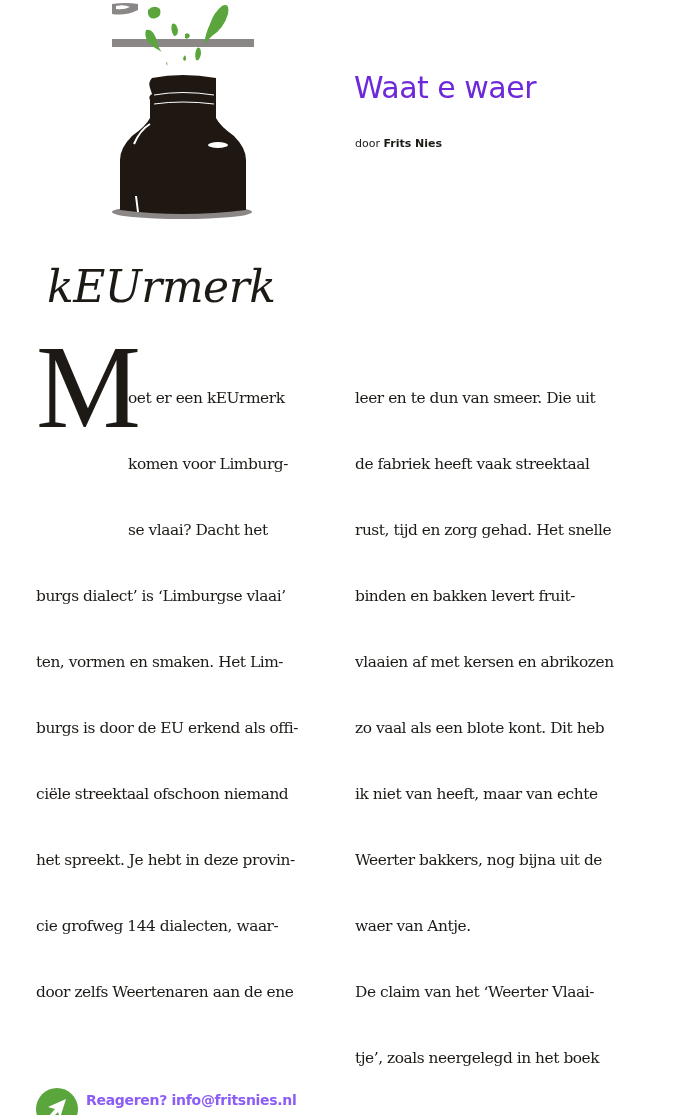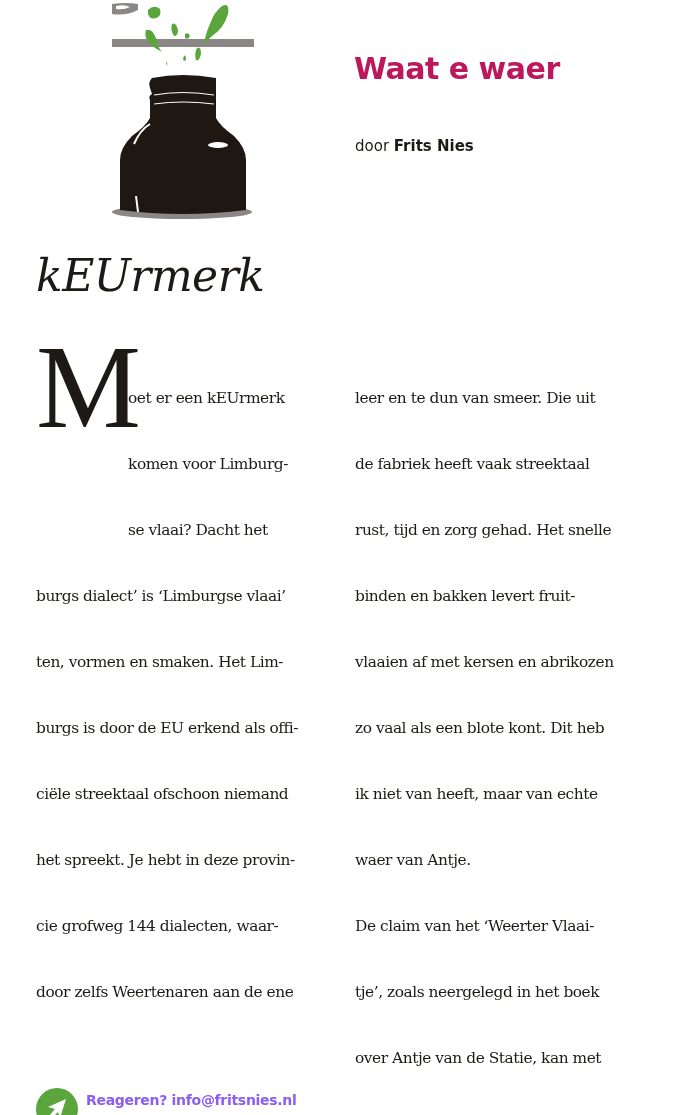--- a/index.html
+++ b/index.html
@@ -1,21 +1,21 @@
 <!DOCTYPE html>
 <html><head>
 <meta charset="utf-8">
 <style>
   html, body { margin: 0; padding: 0; background: #ffffff; }
   body { width: 676px; height: 1115px; position: relative; overflow: hidden; color: #1d1a16; }
   .illus { position: absolute; left: 100px; top: 0; width: 160px; height: 230px; }
-  .column-title { position: absolute; left: 354px; top: 51px; font-family: "DejaVu Sans", sans-serif; font-weight: bold; font-size: 30px; letter-spacing: -0.5px; margin: 0; color: #be185d; }
-  .byline { position: absolute; left: 355px; top: 137px; font-family: "DejaVu Sans", sans-serif; font-size: 15px; color: #1d1a16; }
+  .column-title { position: absolute; left: 354px; top: 70px; font-family: "DejaVu Sans", sans-serif; font-weight: normal; font-size: 30px; letter-spacing: -0.5px; margin: 0; color: #6d28d9; }
+  .byline { position: absolute; left: 355px; top: 137px; font-family: "DejaVu Sans", sans-serif; font-size: 11px; color: #1d1a16; }
   .byline b { font-weight: bold; }
-  .headline { position: absolute; left: 36px; top: 250px; font-family: "DejaVu Serif", serif; font-style: italic; font-size: 44px; margin: 0; letter-spacing: -0.5px; font-weight: normal; color: #1d1a16; }
+  .headline { position: absolute; left: 36px; top: 250px; font-family: "DejaVu Serif", serif; font-style: italic; font-size: 44px; margin: 11px; letter-spacing: -0.5px; font-weight: normal; color: #1d1a16; }
   .col { position: absolute; font-family: "DejaVu Serif", serif; font-size: 15.4px; line-height: 22px; color: #1d1a16; white-space: pre; letter-spacing: -0.45px; }
   .col-left { left: 36px; top: 343px; width: 310px; }
   .col-right { left: 355px; top: 343px; width: 315px; }
   .line { display: block; height: 22px; }
   .indent { padding-left: 92px; }
   .dropcap { position: absolute; left: 36px; top: 342px; font-family: "Liberation Serif", serif; font-size: 118px; line-height: 92px; color: #1d1a16; }
   .footer { position: absolute; left: 36px; top: 1078px; display: flex; align-items: center; }
   .footer-icon { width: 42px; height: 42px; border-radius: 50%; background: #5aa63c; display: flex; align-items: center; justify-content: center; margin-right: 8px; margin-top: 10px; }
   .footer-text { font-family: "DejaVu Sans", sans-serif; font-weight: bold; font-size: 14px; color: #8b5cf6; margin-top: -8px; letter-spacing: -0.3px; }
 </style>
@@ -90,20 +90,21 @@
 </div>
 
 <div class="col col-right">
   <span class="line">leer en te dun van smeer. Die uit</span>
   <span class="line">de fabriek heeft vaak streektaal</span>
   <span class="line">rust, tijd en zorg gehad. Het snelle</span>
   <span class="line">binden en bakken levert fruit-</span>
   <span class="line">vlaaien af met kersen en abrikozen</span>
   <span class="line">zo vaal als een blote kont. Dit heb</span>
   <span class="line">ik niet van heeft, maar van echte</span>
+  <span class="line">Weerter bakkers, nog bijna uit de</span>
   <span class="line">waer van Antje.</span>
   <span class="line">De claim van het ‘Weerter Vlaai-</span>
   <span class="line">tje’, zoals neergelegd in het boek</span>
   <span class="line">over Antje van de Statie, kan met</span>
   
   
   
   
   
   

